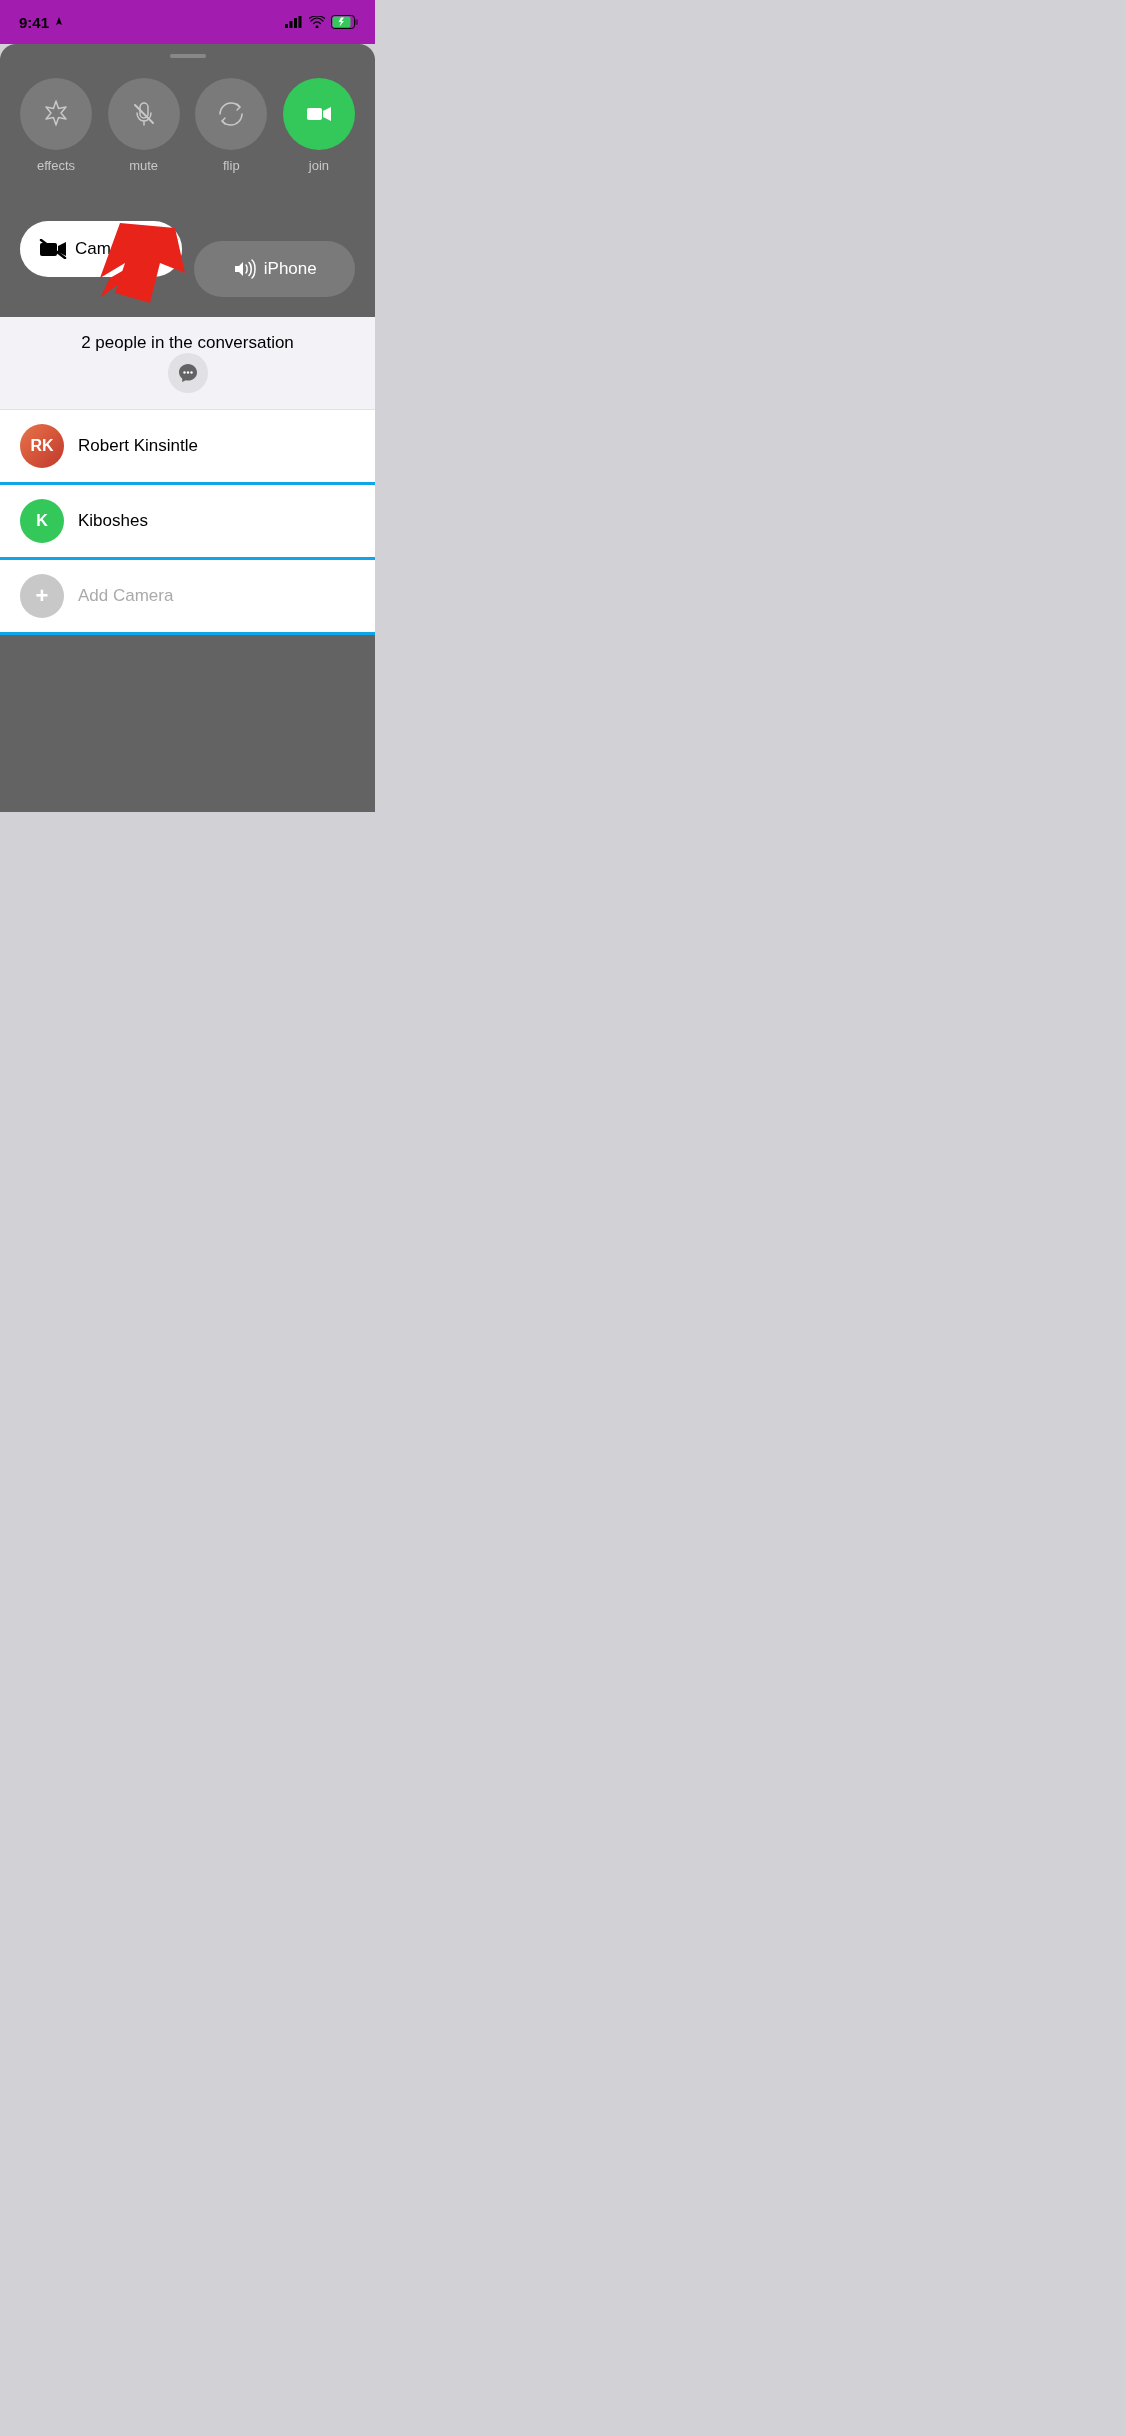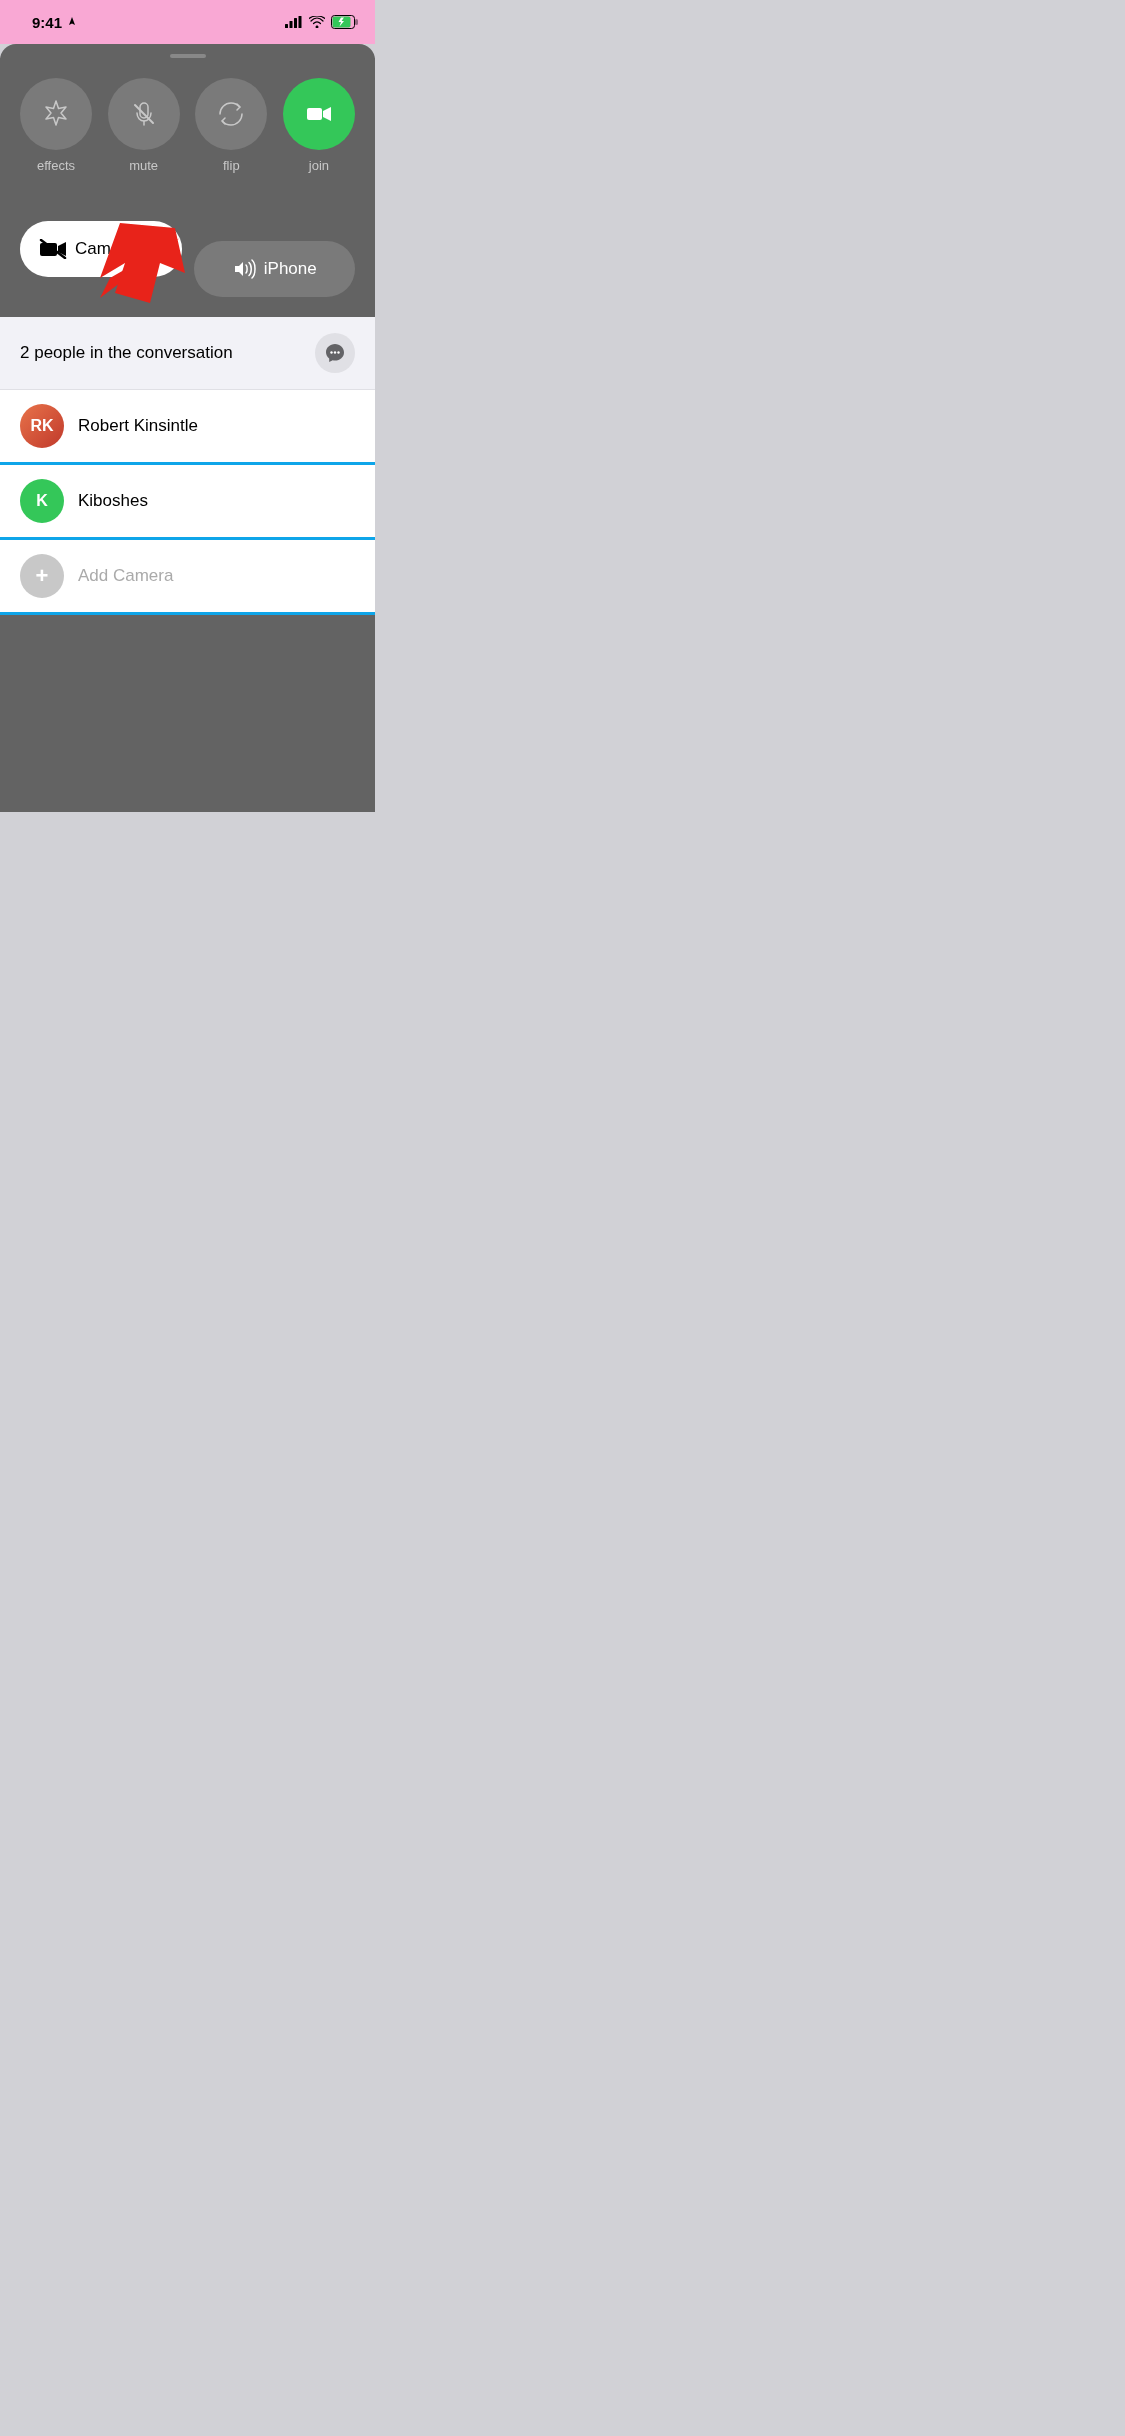--- a/index.html
+++ b/index.html
@@ -9,26 +9,26 @@
       width: 375px;
       height: 812px;
       background: #d1d1d6;
       font-family: -apple-system, 'SF Pro Display', 'Helvetica Neue', sans-serif;
       overflow: hidden;
       position: relative;
     }
 
     
     .status-bar {
-      background: #f9a8d4;
+      background: #a21caf;
       height: 44px;
       display: flex;
       align-items: center;
       justify-content: space-between;
-      padding: 0 16px 0 32px;
+      padding: 0 16px 0 19px;
     }
 
     .status-time {
       font-size: 15px;
       font-weight: 600;
       color: #000;
       display: flex;
       align-items: center;
       gap: 4px;
     }
@@ -137,20 +137,21 @@
       background: #f2f2f7;
     }
 
     .conversation-header {
       background: #f2f2f7;
       padding: 16px 20px;
       display: flex;
       align-items: center;
       justify-content: space-between;
       border-bottom: 1px solid #e0e0e5;
+      flex-direction: column;
     }
 
     .conversation-text {
       font-size: 17px;
       font-weight: 400;
       color: #000;
     }
 
     .chat-icon-btn {
       width: 40px;

